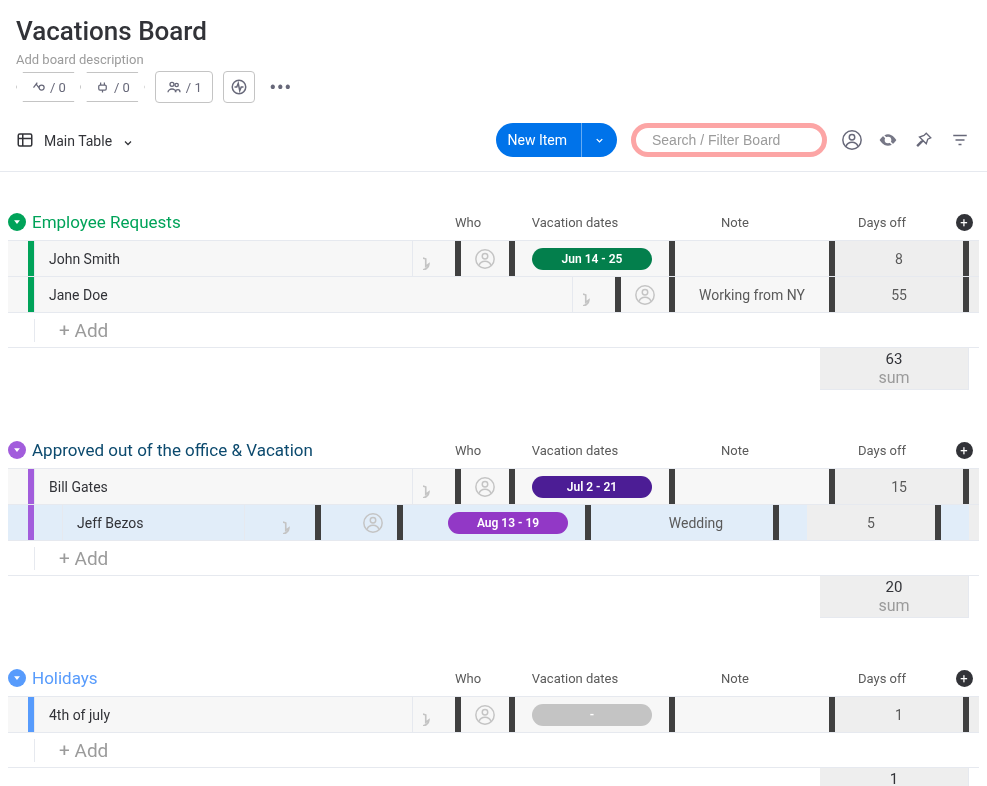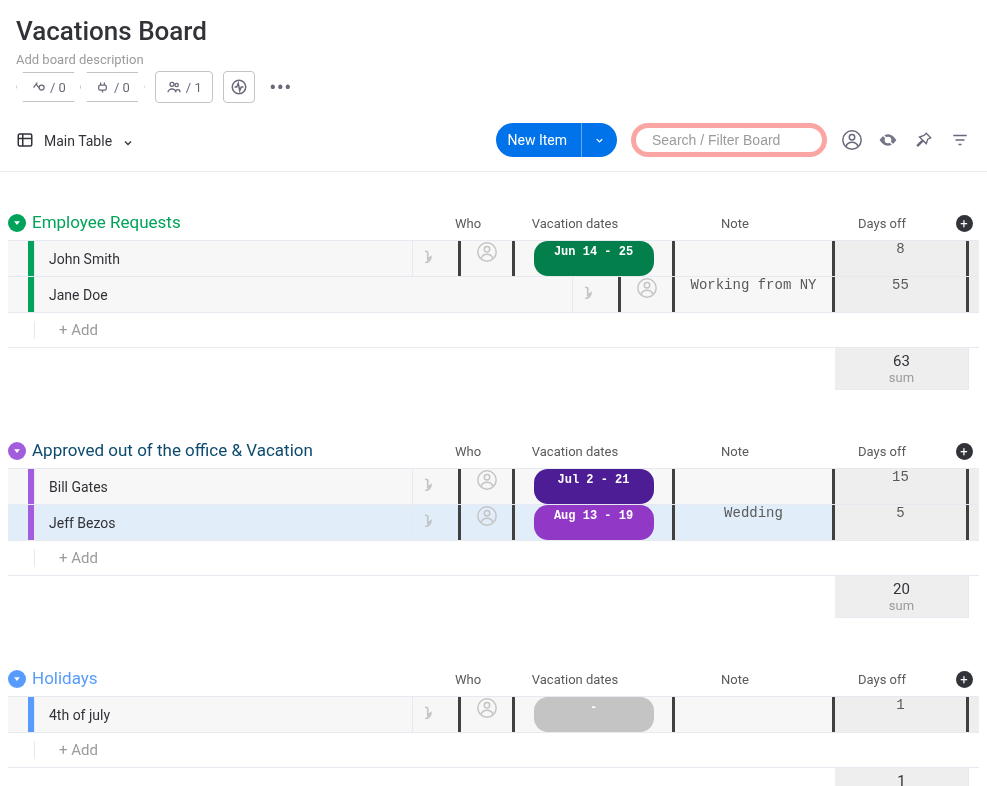--- a/index.html
+++ b/index.html
@@ -78,21 +78,21 @@
   .search-input {
     border:5px solid #fca5a5; border-radius:18px; height:34px;
     padding:0 16px; font-size:14px; color:#676879; width:196px; outline:none;
   }
   .search-input::placeholder { color:#9b9b9b; }
   .toolbar-icon { width:22px; height:22px; display:flex; align-items:center; justify-content:center; color:#676879; cursor:pointer;}
 
   .board-body { padding: 40px 8px 20px 8px; }
   .group { margin-bottom: 50px; }
   .group-header {
-    display:flex; align-items:flex-end;
+    display:flex; align-items:center;
     padding: 0 0 8px 0;
   }
   .collapse-toggle {
     width:18px; height:18px; border-radius:50%;
     display:flex; align-items:center; justify-content:center;
     margin-right:6px; cursor:pointer; flex-shrink:0;
   }
   .group-title { font-size:17px; font-weight:400; flex:0 0 auto; cursor:pointer; }
   .group-cols { display:flex; margin-left:auto; }
   .col-head {
@@ -107,60 +107,60 @@
   .plus-circle {
     width:17px; height:17px; border-radius:50%; background:#323338; color:#fff;
     display:flex; align-items:center; justify-content:center; font-size:13px; line-height:1;
     cursor:pointer;
   }
 
   .row {
     display:flex; align-items:stretch; height:36px;
     border-top:1px solid #e6e9ef; background:#f7f7f7;
   }
-  .row.selected { background:#e1edf9; }
+  .row.selected { background:#e1edf9;gap:28px; }
   .row-colorbar { width:6px; flex-shrink:0; margin-left:20px;}
   .row-name {
     flex:1; display:flex; align-items:center; padding:0 14px;
     border-right:1px solid #e6e9ef; font-size:14px; color:#323338;
     border-left:1px solid #e6e9ef;
   }
   .cell {
-    display:flex; justify-content:center;
-    border-right:3px solid #404040; font-size:14px; color:#5a5a5a;font-family:Liberation Mono, monospace;
+    display:flex; align-items:center; justify-content:center;
+    border-right:6px solid #404040; font-size:14px; color:#5a5a5a;
   }
   .cell-chat { width:48px; }
   .cell-who { width:54px; }
   .cell-dates { width:160px; }
   .cell-note { width:160px; }
   .cell-days { width:134px; background:#eeeeee;}
   .cell-spacer { width:10px; background:#eeeeee;}
   .date-pill {
     padding:4px 14px; border-radius:14px; color:#fff; font-size:12px; font-weight:600;
     min-width:120px; text-align:center;
   }
   .chat-icon, .person-icon { color:#c4c4c4; }
   .add-row {
     display:flex; align-items:center; height:36px; border-top:1px solid #e6e9ef;
     border-bottom:1px solid #e6e9ef;
   }
   .add-row .row-colorbar { opacity:.4; }
-  .add-text { padding:0 24px; color:#9b9b9b; font-size:15px; cursor:pointer; flex:1; border-left:1px solid #e6e9ef;}
+  .add-text { padding:0 24px; color:#9b9b9b; font-size:19px; cursor:pointer; flex:1; border-left:1px solid #e6e9ef;}
   .add-spacer { width:134px; background:#fff; border-left:1px solid #e6e9ef;}
   .add-spacer2 { width:10px; background:#fff;}
   .sum-row {
     display:flex; justify-content:flex-end; height:42px;
   }
   .sum-cell {
-    width:134px; background:#eeeeee; display:flex; flex-direction:column;
+    width:149px; background:#eeeeee; display:flex; flex-direction:column;
     align-items:center; justify-content:center; border-right:1px solid #e6e9ef;
     border-bottom:1px solid #e6e9ef;
   }
   .sum-val { font-size:15px; color:#323338; }
-  .sum-lbl { font-size:13px; color:#9b9b9b; }
+  .sum-lbl { font-size:16px; color:#9b9b9b; }
   .sum-spacer{ width:10px; }
   svg { display:block; }
 </style>
 </head>
 <body>
 
 <div class="header">
   <div class="header-left">
     <div class="board-title">Vacations Board</div>
     <div class="board-description">Add board description</div>

